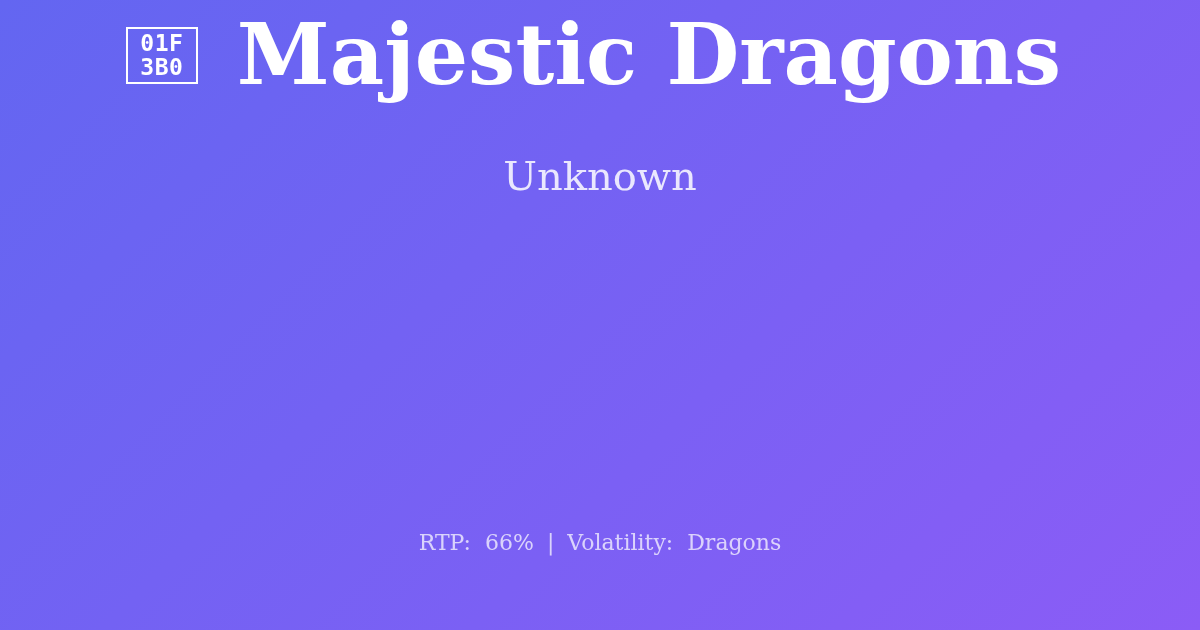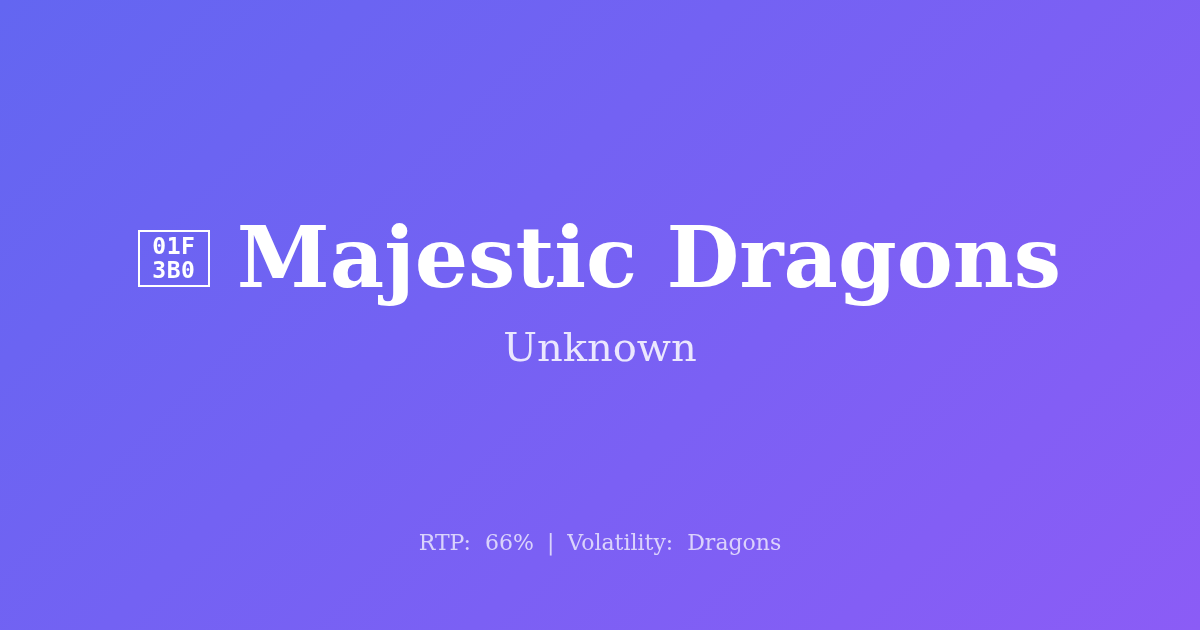--- a/index.html
+++ b/index.html
@@ -31,21 +31,21 @@
   
   .hero {
     position: absolute;
     left: 0;
     right: 0;
     top: 0;
     height: 630px;
     display: flex;
     flex-direction: column;
     align-items: center;
-    justify-content: center;
+    justify-content: flex-start;
     padding-bottom: 48px;
     box-sizing: border-box;
   }
 
   .title-row {
     display: flex;
     flex-direction: row;
     align-items: center;
     justify-content: center;
     gap: 26px;
@@ -77,25 +77,25 @@
     height: 24px;
   }
 
   .game-title {
     font-family: "DejaVu Serif", "Liberation Serif", serif;
     font-weight: 700;
     font-size: 84px;
     line-height: 1;
     color: #ffffff;
     white-space: nowrap;
-    margin: 1px;
+    margin: 13px;
   }
 
   .provider {
-    margin-top: 26px;
+    margin-top: 46px;
     font-family: "DejaVu Serif", "Liberation Serif", serif;
     font-weight: 400;
     font-size: 40px;
     line-height: 1;
     color: rgba(255, 255, 255, 0.85);
     text-align: center;
   }
 
   
   .meta {

